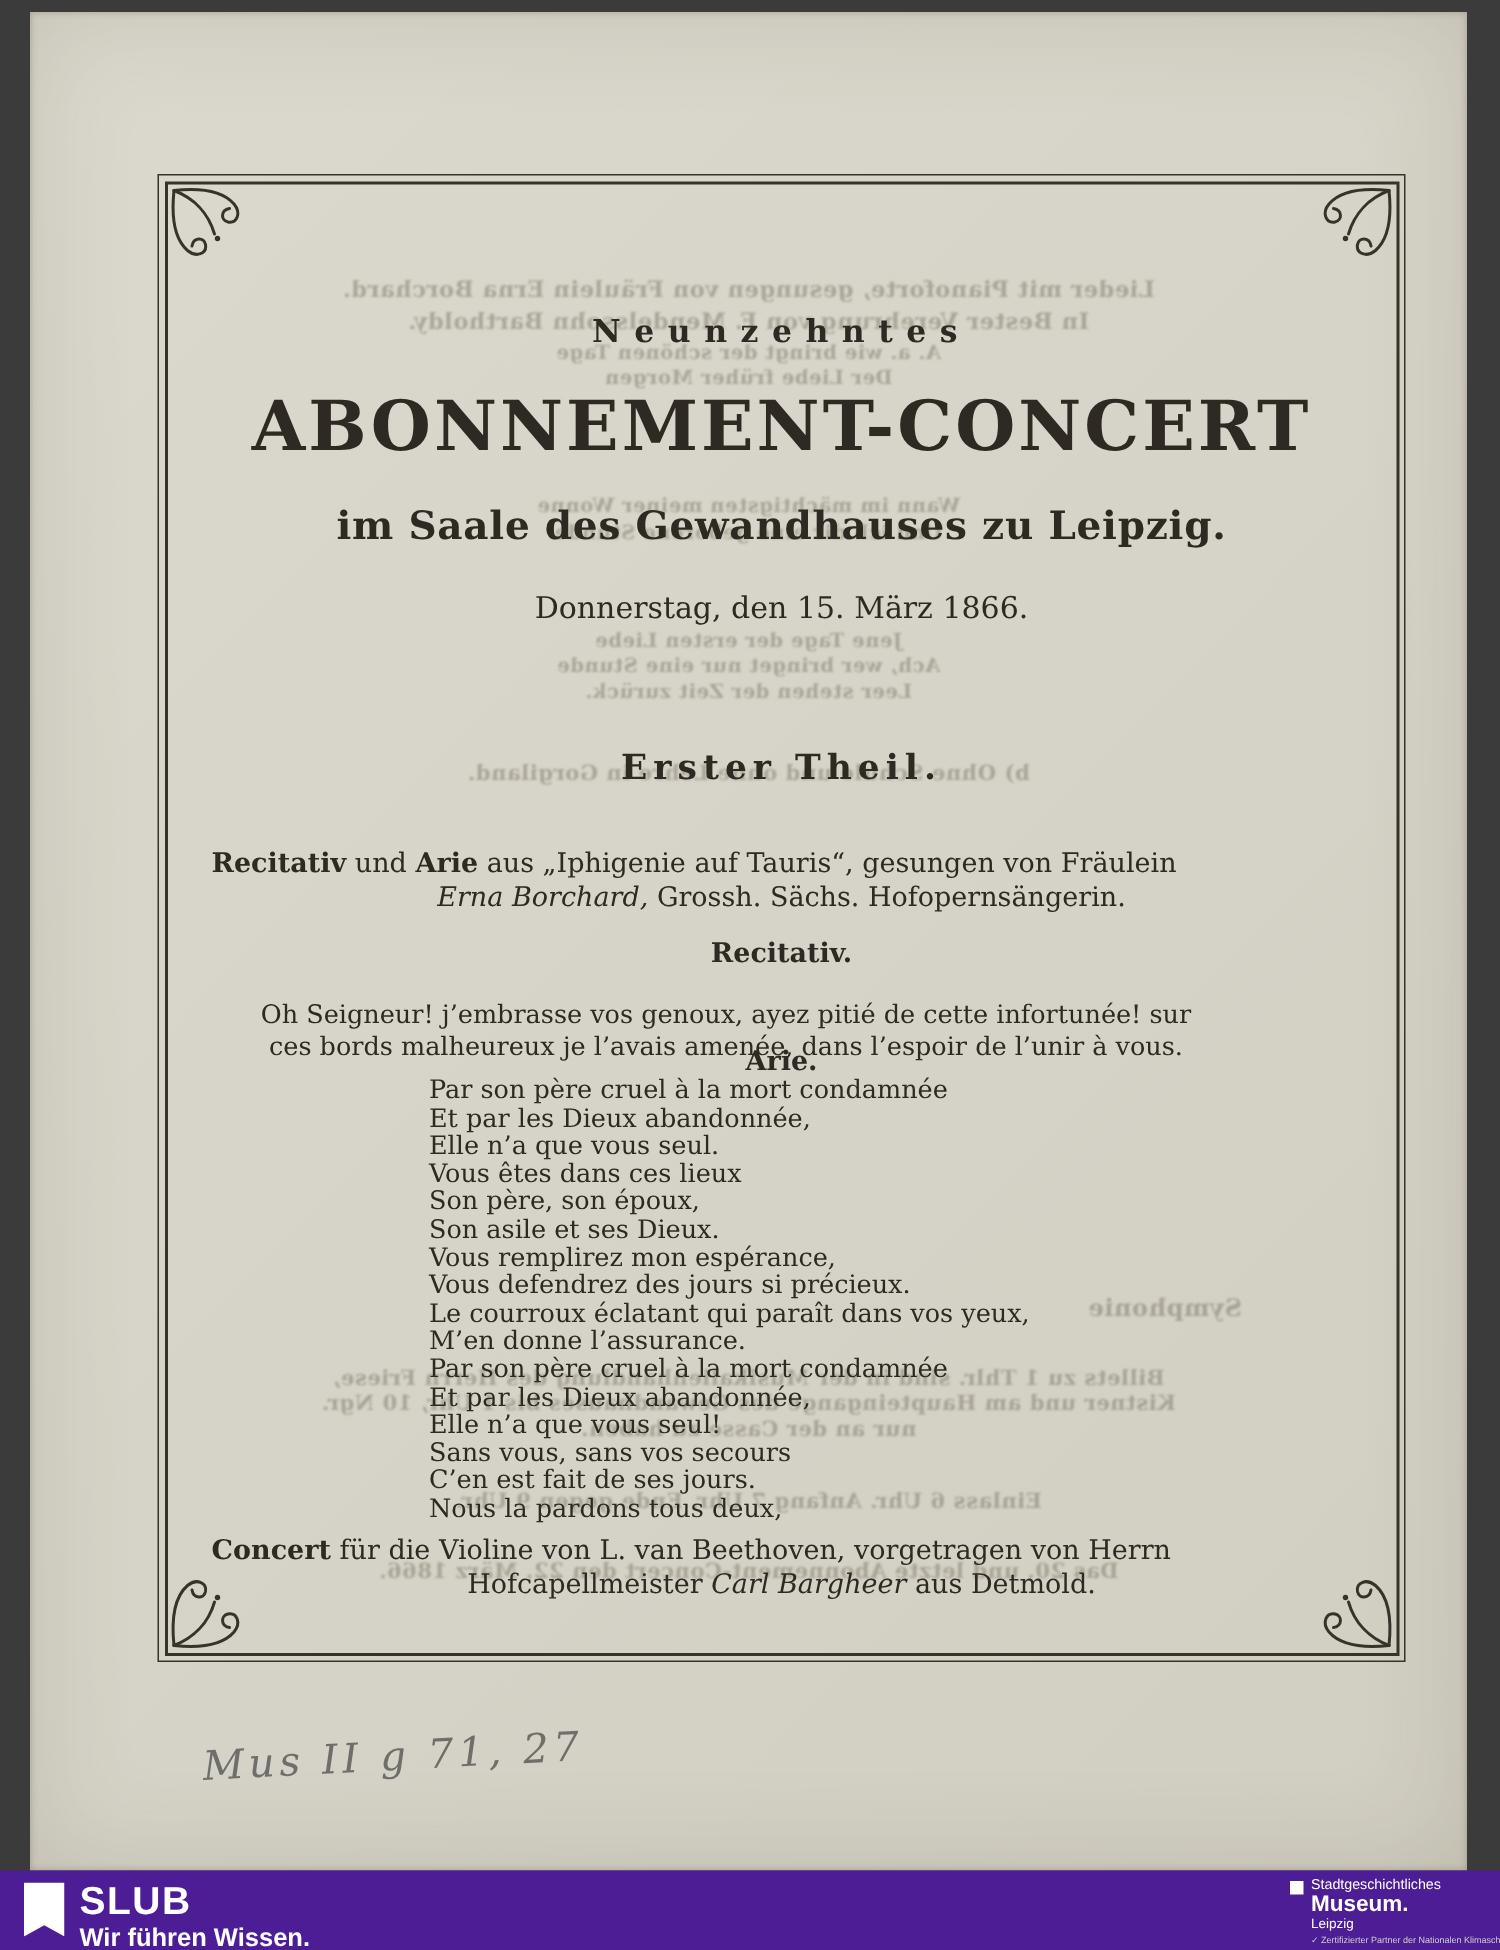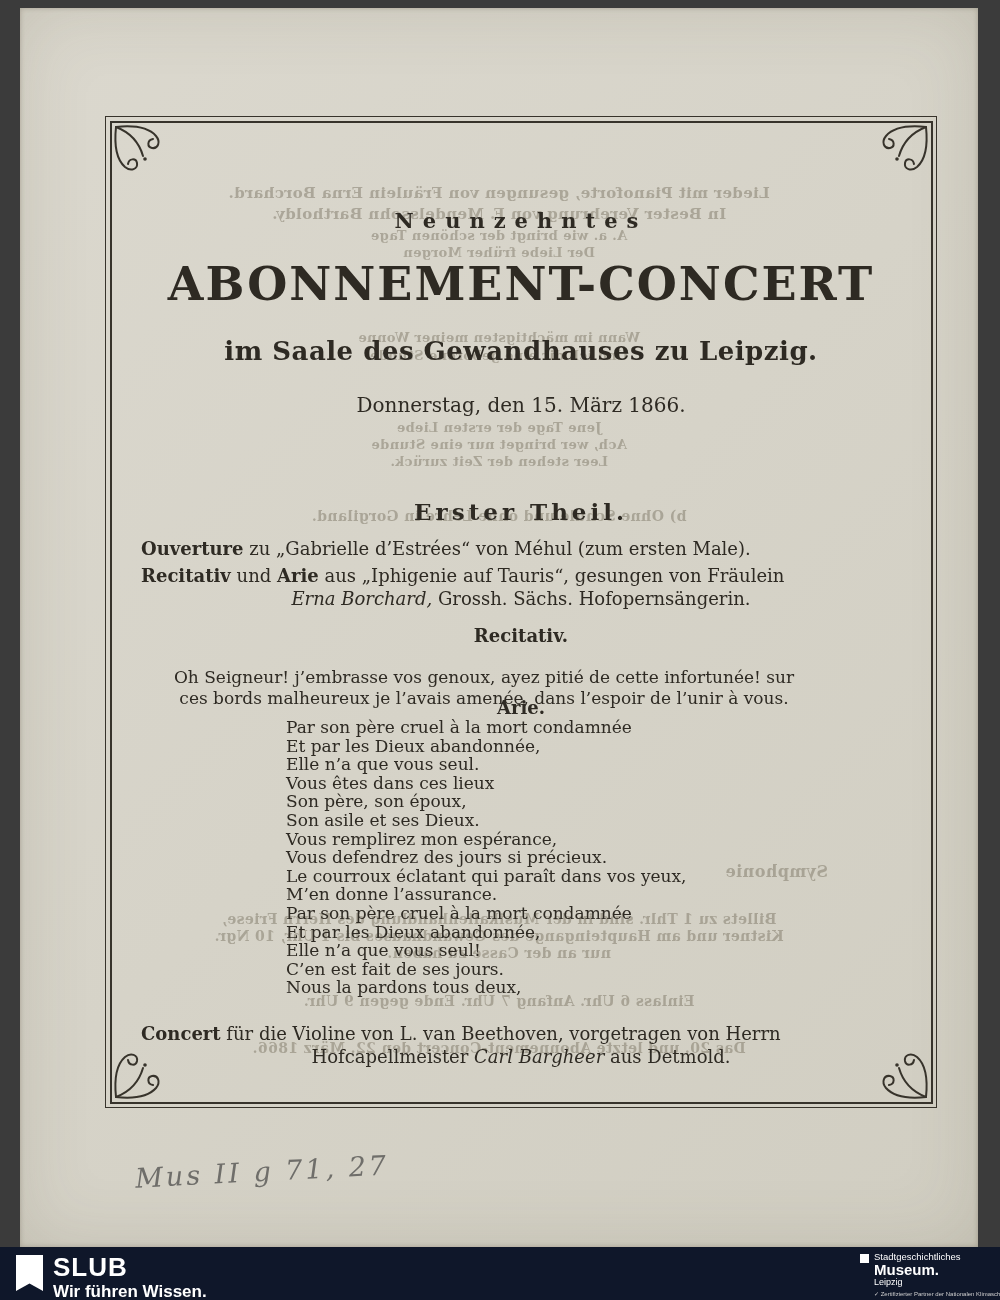--- a/index.html
+++ b/index.html
@@ -71,21 +71,21 @@
   
   .shelfmark {
     position:absolute; left:115px; top:1148px;
     font-style:italic; font-size:27px; letter-spacing:3px;
     color:#6f6e6a; transform:rotate(-3deg);
   }
 
   
   .footer {
     position:absolute; left:0; top:1247px; width:1000px; height:53px;
-    background:#0f172a; color:#fff;
+    background:#4c1d95; color:#fff;
     font-family:"Liberation Sans","DejaVu Sans",sans-serif;
   }
   .slub { position:absolute; left:16px; top:8px; display:flex; gap:10px; align-items:flex-start; }
   .slub-name { font-size:26px; font-weight:700; letter-spacing:1px; line-height:24px; }
   .slub-tag  { font-size:17px; font-weight:700; margin-top:3px; }
   .museum { position:absolute; left:860px; top:5px; display:flex; gap:5px; align-items:flex-start; }
   .museum-sq { width:9px; height:9px; background:#fff; margin-top:2px; }
   .m1 { font-size:9.5px; line-height:10px; }
   .m2 { font-size:15px; font-weight:700; line-height:15px; }
   .m3 { font-size:9px; line-height:10px; }
@@ -160,21 +160,20 @@
         </g>
           </svg>
       </div>
 
       <div class="t pretitle">Neunzehntes</div>
       <div class="t title">ABONNEMENT-CONCERT</div>
       <div class="t venue">im Saale des Gewandhauses zu Leipzig.</div>
       <div class="t dateline">Donnerstag, den 15. März 1866.</div>
       <div class="t part">Erster Theil.</div>
 
-      <div class="t item item1"><b>Ouverture</b><span> zu „Gabrielle d’Estrées“ von Méhul (zum ersten Male).</span></div>
 
       <div class="t item item2"><b>Recitativ</b><span> und </span><b>Arie</b><span> aus „Iphigenie auf Tauris“, gesungen von Fräulein</span></div>
       <div class="t item2b"><i>Erna Borchard,</i><span> Grossh. Sächs. Hofopernsängerin.</span></div>
 
       <div class="t recith">Recitativ.</div>
       <div class="t recit">Oh Seigneur! j’embrasse vos genoux, ayez pitié de cette infortunée! sur ces bords malheureux je l’avais amenée, dans l’espoir de l’unir à vous.</div>
 
       <div class="t arieh">Arie.</div>
       <div class="arie-lines">
           <div>Par son père cruel à la mort condamnée</div>
@@ -183,20 +182,21 @@
           <div>Vous êtes dans ces lieux</div>
           <div>Son père, son époux,</div>
           <div>Son asile et ses Dieux.</div>
           <div>Vous remplirez mon espérance,</div>
           <div>Vous defendrez des jours si précieux.</div>
           <div>Le courroux éclatant qui paraît dans vos yeux,</div>
           <div>M’en donne l’assurance.</div>
           <div>Par son père cruel à la mort condamnée</div>
           <div>Et par les Dieux abandonnée,</div>
           <div>Elle n’a que vous seul!</div>
+          <div>Sans vous, sans vos secours</div>
           <div>C’en est fait de ses jours.</div>
           <div>Nous la pardons tous deux,</div>
         </div>
 
       <div class="t concert1"><b>Concert</b><span> für die Violine von L. van Beethoven, vorgetragen von Herrn</span></div>
       <div class="t concert2"><span>Hofcapellmeister </span><i>Carl Bargheer</i><span> aus Detmold.</span></div>
     </div>
 
     <div class="shelfmark">Mus II g 71, 27</div>
   </div>

